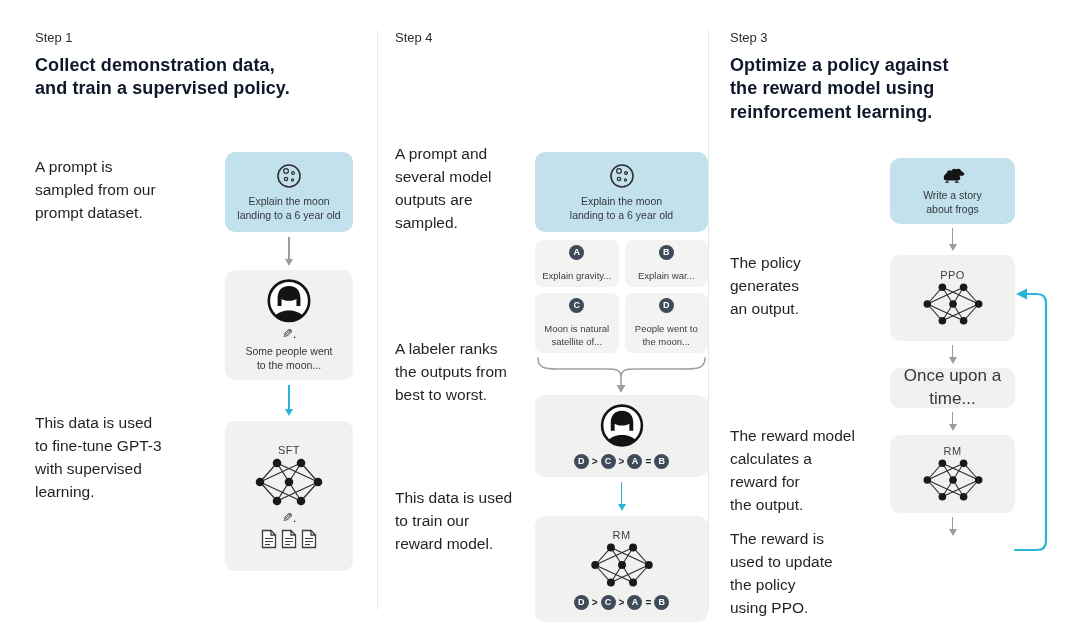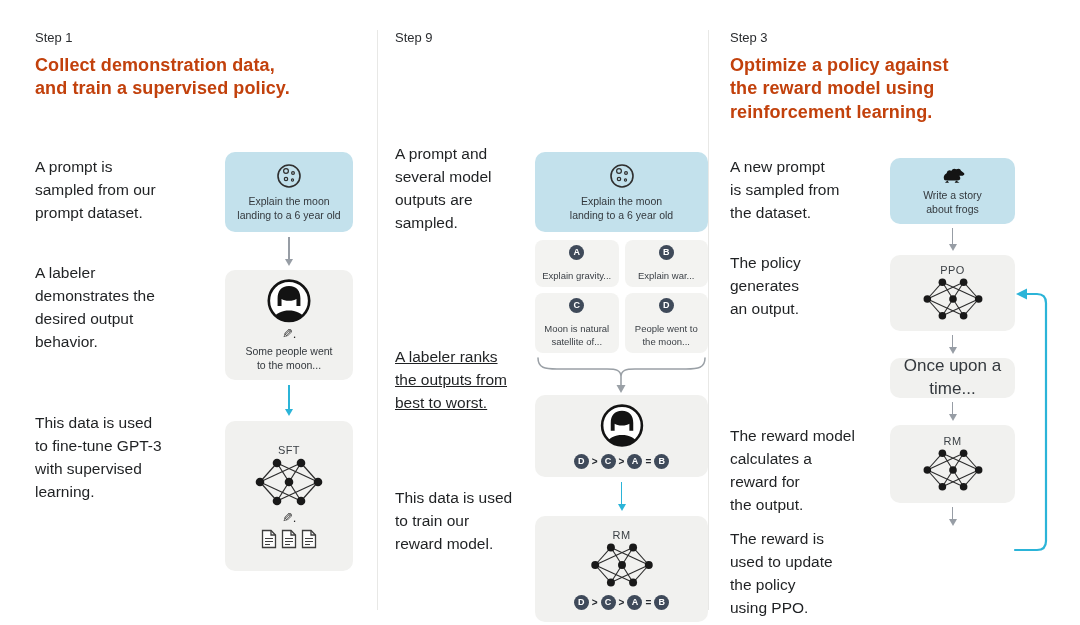--- a/index.html
+++ b/index.html
@@ -1,21 +1,21 @@
 <!DOCTYPE html>
 <html><head>
 <meta charset="utf-8">
 <style>
   html,body{margin:0;padding:0;background:#fff;}
   .page{position:relative;width:1080px;height:625px;background:#ffffff;overflow:hidden;
         font-family:"Liberation Sans","DejaVu Sans",sans-serif;color:#1f2123;}
   .divider{position:absolute;top:30px;height:580px;width:1px;background:#e8e8e6;}
   .col{position:absolute;top:30px;}
   .step-label{font-size:13px;color:#2b2d30;}
-  .step-title{margin-top:9px;font-size:18px;font-weight:700;color:#c2410c;line-height:1.3;
+  .step-title{margin-top:9px;font-size:18px;font-weight:700;color:#0f172a;line-height:1.3;
               white-space:pre-line;letter-spacing:.1px;}
   .para{position:absolute;left:0;width:200px;font-size:15.5px;line-height:1.48;color:#1f2123;
         white-space:pre-line;}
   .diagram{position:absolute;display:flex;flex-direction:column;align-items:center;}
   .bluebox{background:#c3e1ec;border-radius:10px;width:100%;box-sizing:border-box;
            display:flex;flex-direction:column;align-items:center;justify-content:center;padding:8px 5px;}
   .graybox{background:#f1f1ef;border-radius:10px;width:100%;box-sizing:border-box;
            display:flex;flex-direction:column;align-items:center;justify-content:center;padding:8px 5px;}
   .boxcap{font-size:10.5px;color:#33383d;text-align:center;line-height:1.35;white-space:pre-line;margin-top:4px;}
   .modlabel{font-size:11px;color:#3a3f44;letter-spacing:.4px;}
@@ -49,24 +49,20 @@
   <div class="divider" style="left:708px;"></div>
 
   <div class="col" style="left:35px;width:340px;">
     <div class="step-label">Step 1</div>
     <div class="step-title">Collect demonstration data,
 and train a supervised policy.</div>
 
     <div class="para" style="top:126px;">A prompt is
 sampled from our
 prompt dataset.</div>
-    <div class="para" style="top:232px;">A labeler
-demonstrates the
-desired output
-behavior.</div>
     <div class="para" style="top:382px;">This data is used
 to fine-tune GPT-3
 with supervised
 learning.</div>
 
     <div class="diagram" style="left:190px;top:122px;width:128px;">
       <div class="bluebox" style="height:80px;">
         <svg width="28" height="28" viewBox="0 0 28 28">
           <circle cx="14" cy="14" r="11" fill="none" stroke="#2f2f2f" stroke-width="1.6"></circle>
           <circle cx="11" cy="9" r="2.4" fill="none" stroke="#2f2f2f" stroke-width="1.2"></circle>
@@ -149,27 +145,27 @@
             <line x1="4" y1="9.5" x2="12" y2="9.5" stroke="#3c3c3c"></line>
               <line x1="4" y1="12.5" x2="12" y2="12.5" stroke="#3c3c3c"></line>
               <line x1="4" y1="15.5" x2="9" y2="15.5" stroke="#3c3c3c"></line>
           </svg>
         </div>
       </div>
     </div>
   </div>
 
   <div class="col" style="left:395px;width:313px;">
-    <div class="step-label">Step 9</div>
+    <div class="step-label">Step 4</div>
 
     <div class="para" style="top:113px;width:150px;">A prompt and
 several model
 outputs are
 sampled.</div>
-    <div class="para" style="top:316px;width:150px;text-decoration:underline;">A labeler ranks
+    <div class="para" style="top:308px;width:150px;">A labeler ranks
 the outputs from
 best to worst.</div>
     <div class="para" style="top:457px;width:150px;">This data is used
 to train our
 reward model.</div>
 
     <div class="diagram" style="left:140px;top:122px;width:173px;">
       <div class="bluebox" style="height:80px;">
         <svg width="28" height="28" viewBox="0 0 28 28">
           <circle cx="14" cy="14" r="11" fill="none" stroke="#2f2f2f" stroke-width="1.6"></circle>
@@ -274,23 +270,20 @@
       </div>
     </div>
   </div>
 
   <div class="col" style="left:730px;width:330px;">
     <div class="step-label">Step 3</div>
     <div class="step-title">Optimize a policy against
 the reward model using
 reinforcement learning.</div>
 
-    <div class="para" style="top:126px;width:155px;">A new prompt
-is sampled from
-the dataset.</div>
     <div class="para" style="top:222px;width:155px;">The policy
 generates
 an output.</div>
     <div class="para" style="top:395px;width:160px;">The reward model
 calculates a
 reward for
 the output.</div>
     <div class="para" style="top:498px;width:160px;">The reward is
 used to update
 the policy
@@ -302,21 +295,21 @@
           <path d="M4 17 Q2 12 7 9 Q8 4 13 6 Q15 2 19 4 Q24 2 25 6 L29 9 Q30 11 27 12 L23 12 Q26 17 21 18 L8 18 Q4 18 4 17 Z" fill="#141414"></path>
           <path d="M8 18 L5 21 L10 21 Z" fill="#141414"></path>
           <path d="M19 18 L17 21 L23 21 Z" fill="#141414"></path>
         </svg>
         <div class="boxcap">Write a story
 about frogs</div>
       </div>
 
       <div class="varrow" style="height:16px;margin:4px 0 11px;"></div>
 
-      <div class="graybox" style="height:76px;">
+      <div class="graybox" style="height:86px;">
         <div class="modlabel">PPO</div>
         <svg width="64" height="46" viewBox="0 0 72 52">
           <g stroke="#2b2b2b" stroke-width="1.2">
             <line x1="7" y1="26" x2="24" y2="7"></line>
               <line x1="7" y1="26" x2="48" y2="7"></line>
             <line x1="7" y1="26" x2="24" y2="45"></line>
               <line x1="7" y1="26" x2="48" y2="45"></line>
             <line x1="65" y1="26" x2="24" y2="7"></line>
               <line x1="65" y1="26" x2="48" y2="7"></line>
             <line x1="65" y1="26" x2="24" y2="45"></line>

